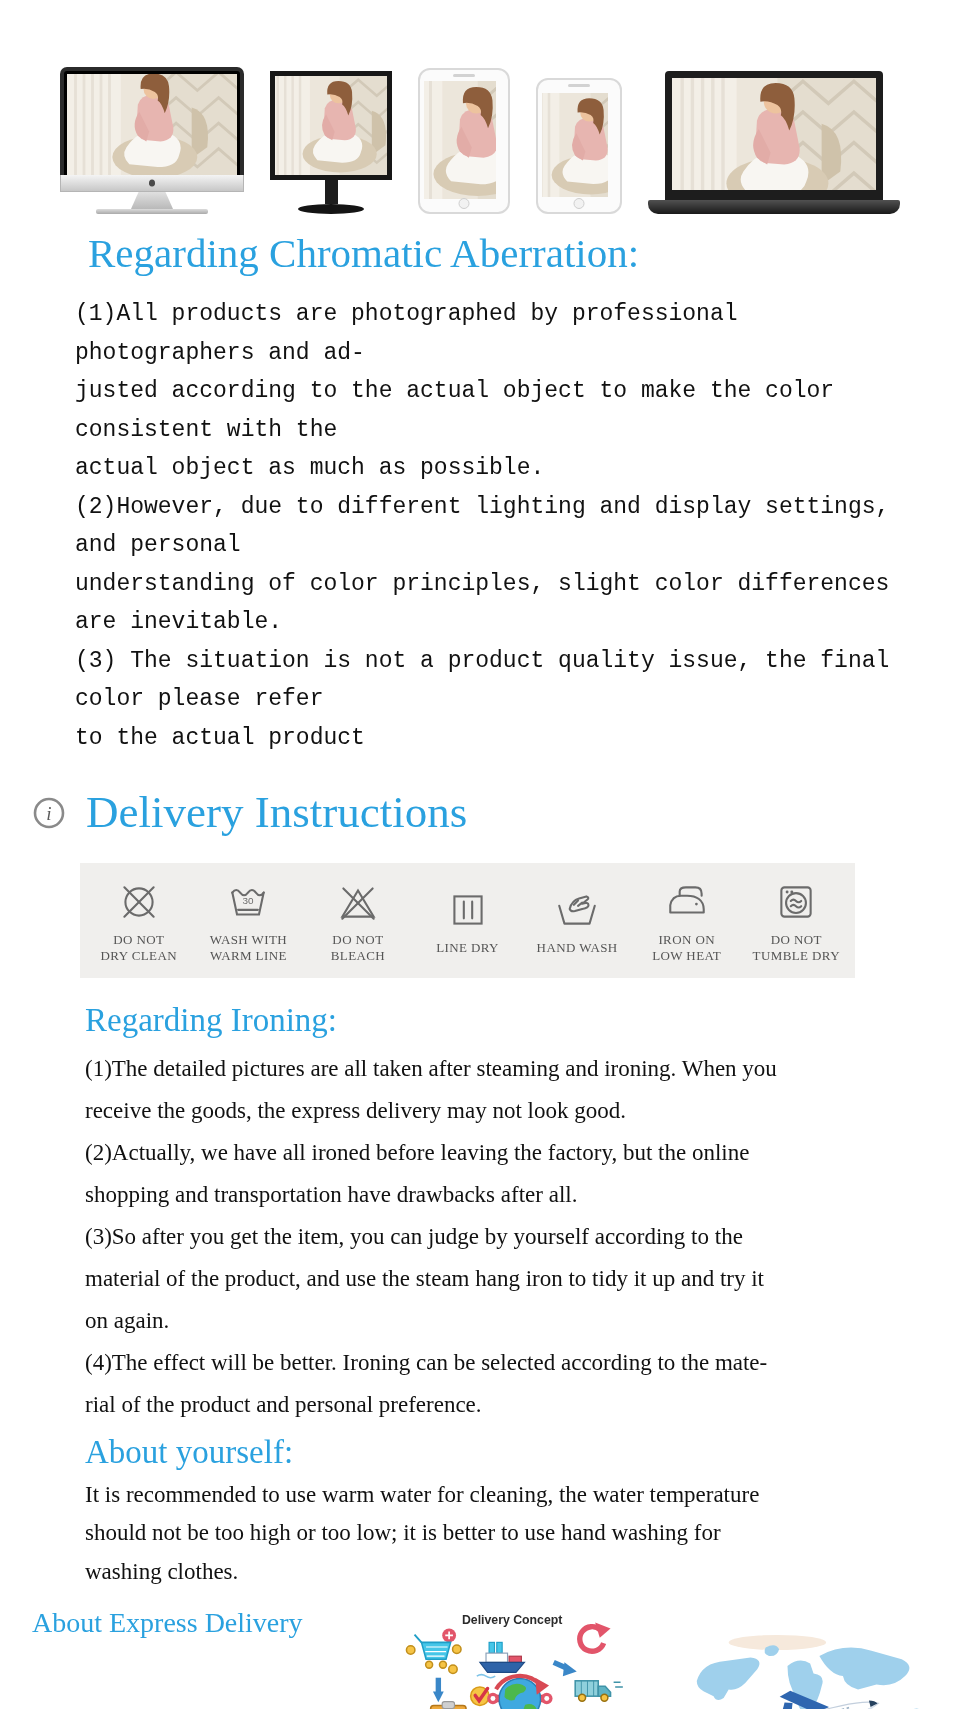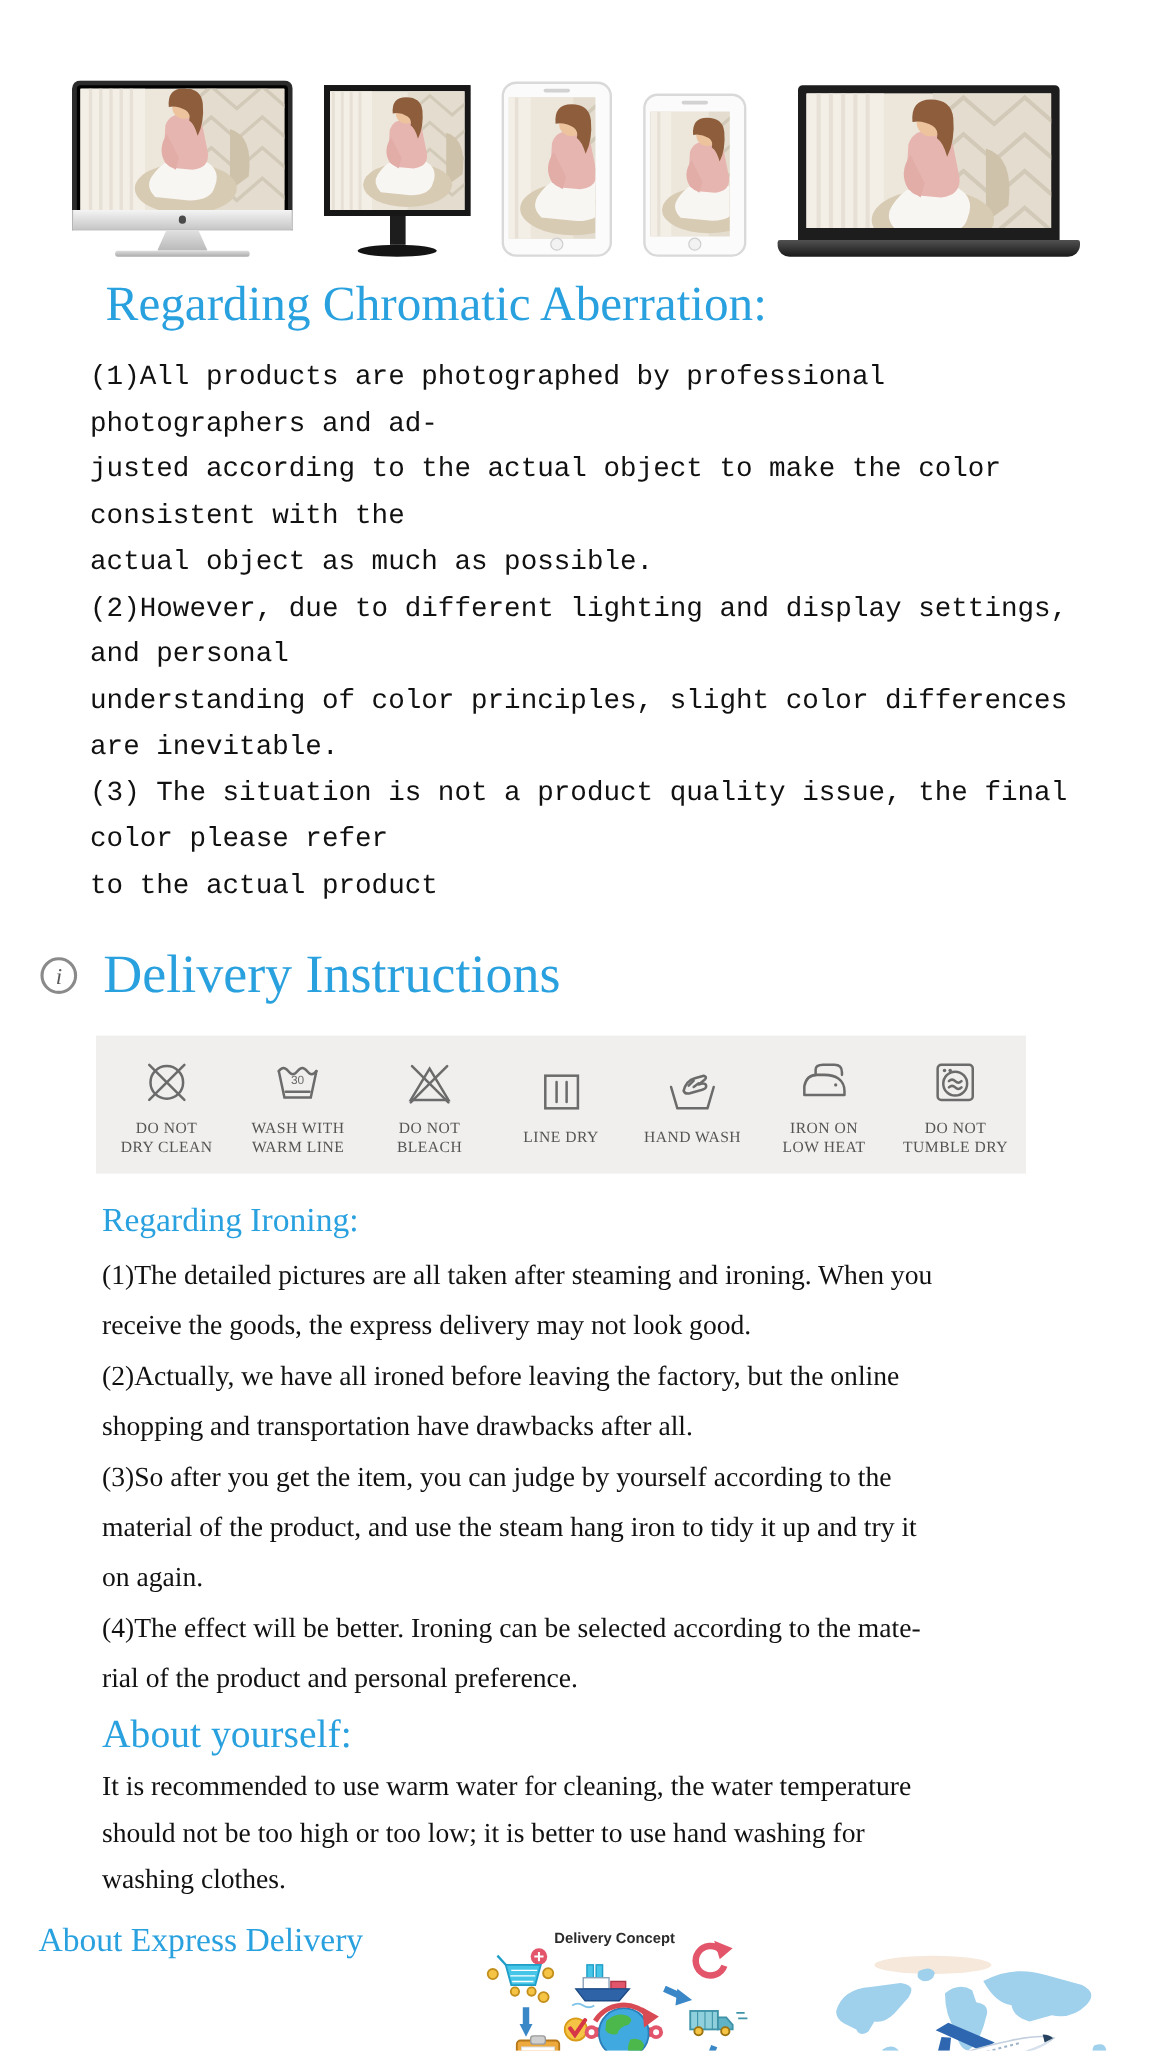--- a/index.html
+++ b/index.html
@@ -39,21 +39,21 @@
   .laptop { display:flex; flex-direction:column; align-items:center; width:252px; }
   .laptop-screen { border:7px solid #1d1d1d; border-bottom:12px solid #1d1d1d; background:#000; border-radius:4px 4px 0 0; }
   .laptop-screen .photo { width:204px; height:112px; }
   .laptop-base { width:252px; height:14px; margin-top:-2px; background:linear-gradient(#515151,#191919); border-radius:2px 2px 10px 10px; }
 
   
   .h-blue { color:#2aa1df; font-weight:normal; margin:0; line-height:1.15; }
   .h1-chromatic { font-size:41px; margin:16px 0 0 88px; }
   .wash-head { display:flex; align-items:center; gap:20px; margin:30px 0 0 32px; }
   .wash-head .h-blue { font-size:45px; }
-  .h2-ironing  { font-size:28px; margin:24px 0 0 85px; }
+  .h2-ironing  { font-size:33px; margin:24px 0 0 85px; }
   .h2-cleaning { font-size:33px; margin:8px 0 0 85px; }
 
   .para { white-space:pre-line; font-size:23px; }
   .para-chromatic { margin:18px 55px 0 75px; line-height:38.5px;font-family:Liberation Mono, monospace; }
   .para-ironing   { margin:8px 50px 0 85px;  line-height:42px; }
   .para-cleaning  { margin:4px 50px 0 85px;  line-height:38.5px; }
 
   .info-badge { flex:none; width:34px; height:34px; }
 
   

